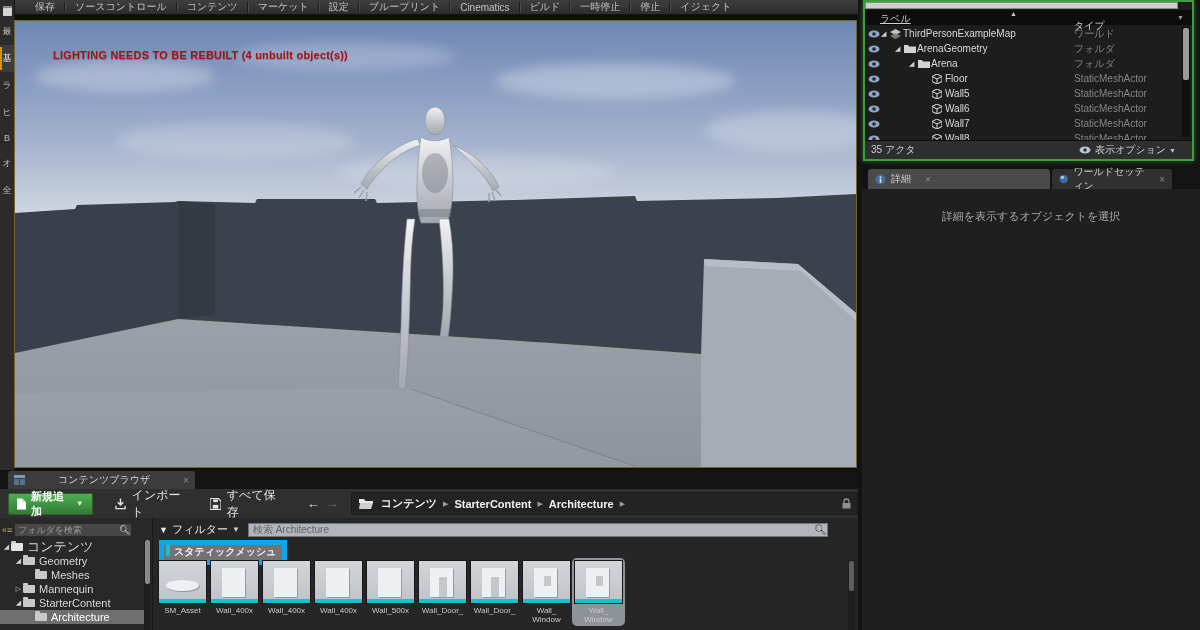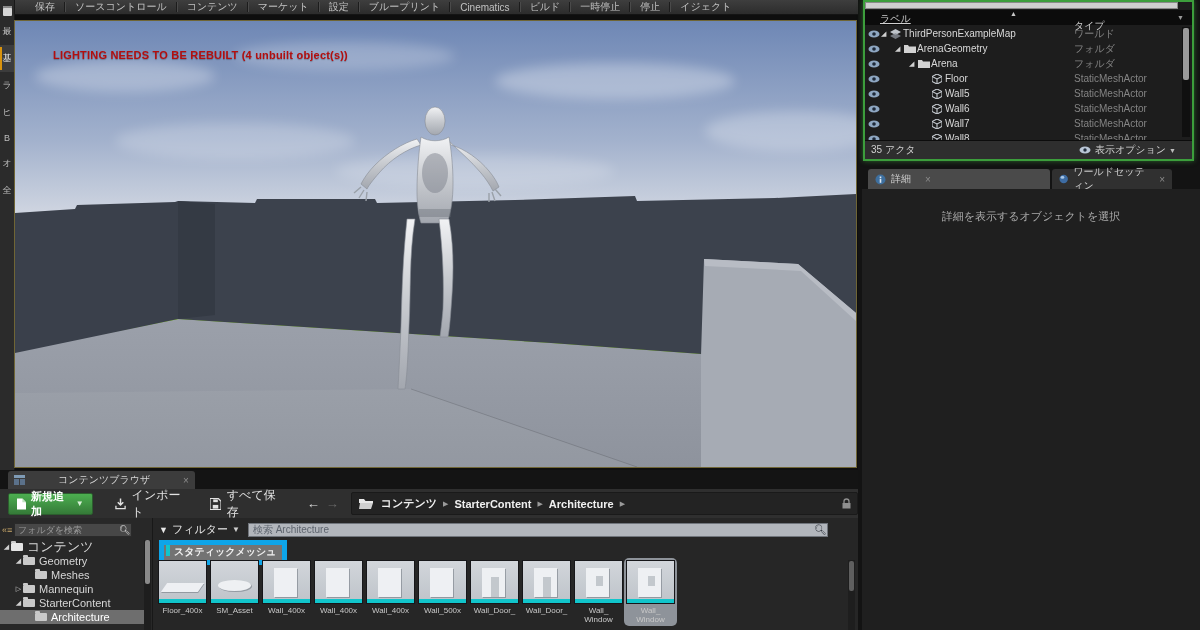--- a/index.html
+++ b/index.html
@@ -539,27 +539,20 @@
       <span id="asset-mag">🔍︎</span>
     </div>
     <div id="chip-row">
       <div id="filter-chip">
         <div id="chip-bar"></div>
         <span>スタティックメッシュ</span>
       </div>
     </div>
     <div id="asset-grid">
         <div class="tile">
-          <div class="thumb shape-floor">
-            <div class="sh"></div>
-            <div class="cyanbar"></div>
-          </div>
-          <div class="tile-label">Floor_400x</div>
-        </div>
-        <div class="tile">
           <div class="thumb shape-disc">
             <div class="sh"></div>
             <div class="cyanbar"></div>
           </div>
           <div class="tile-label">SM_Asset</div>
         </div>
         <div class="tile">
           <div class="thumb shape-wall">
             <div class="sh"></div>
             <div class="cyanbar"></div>

